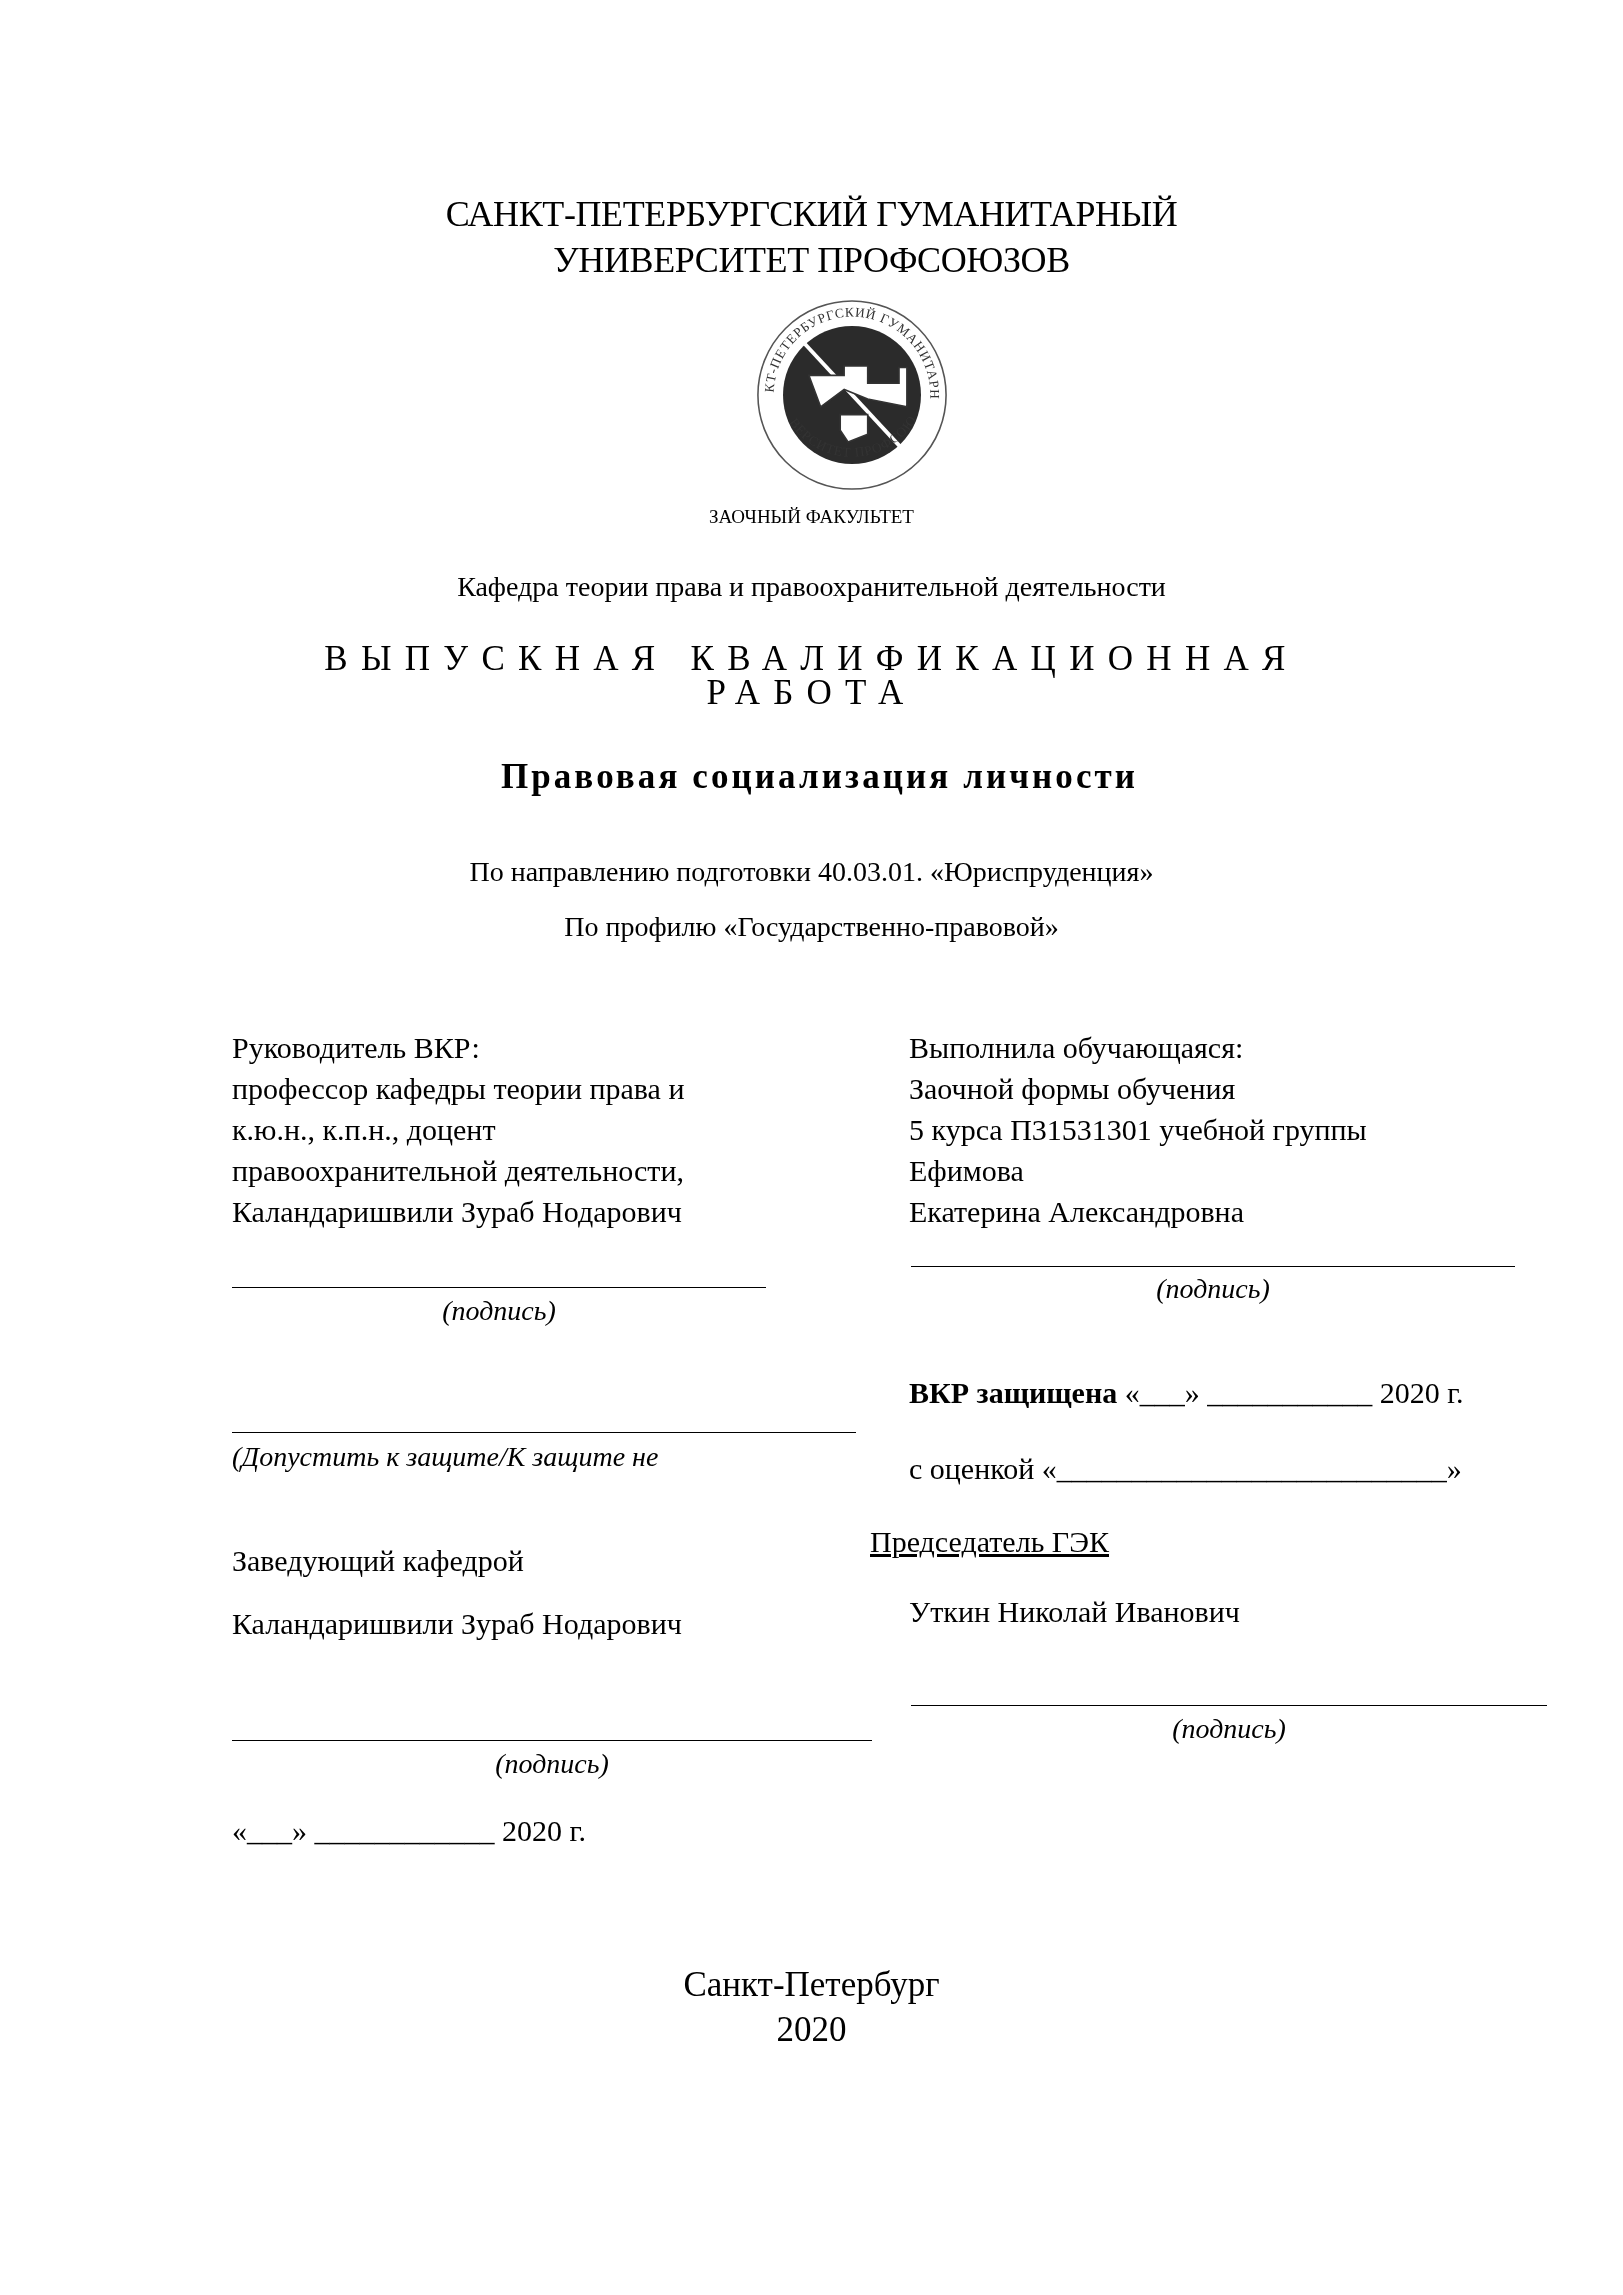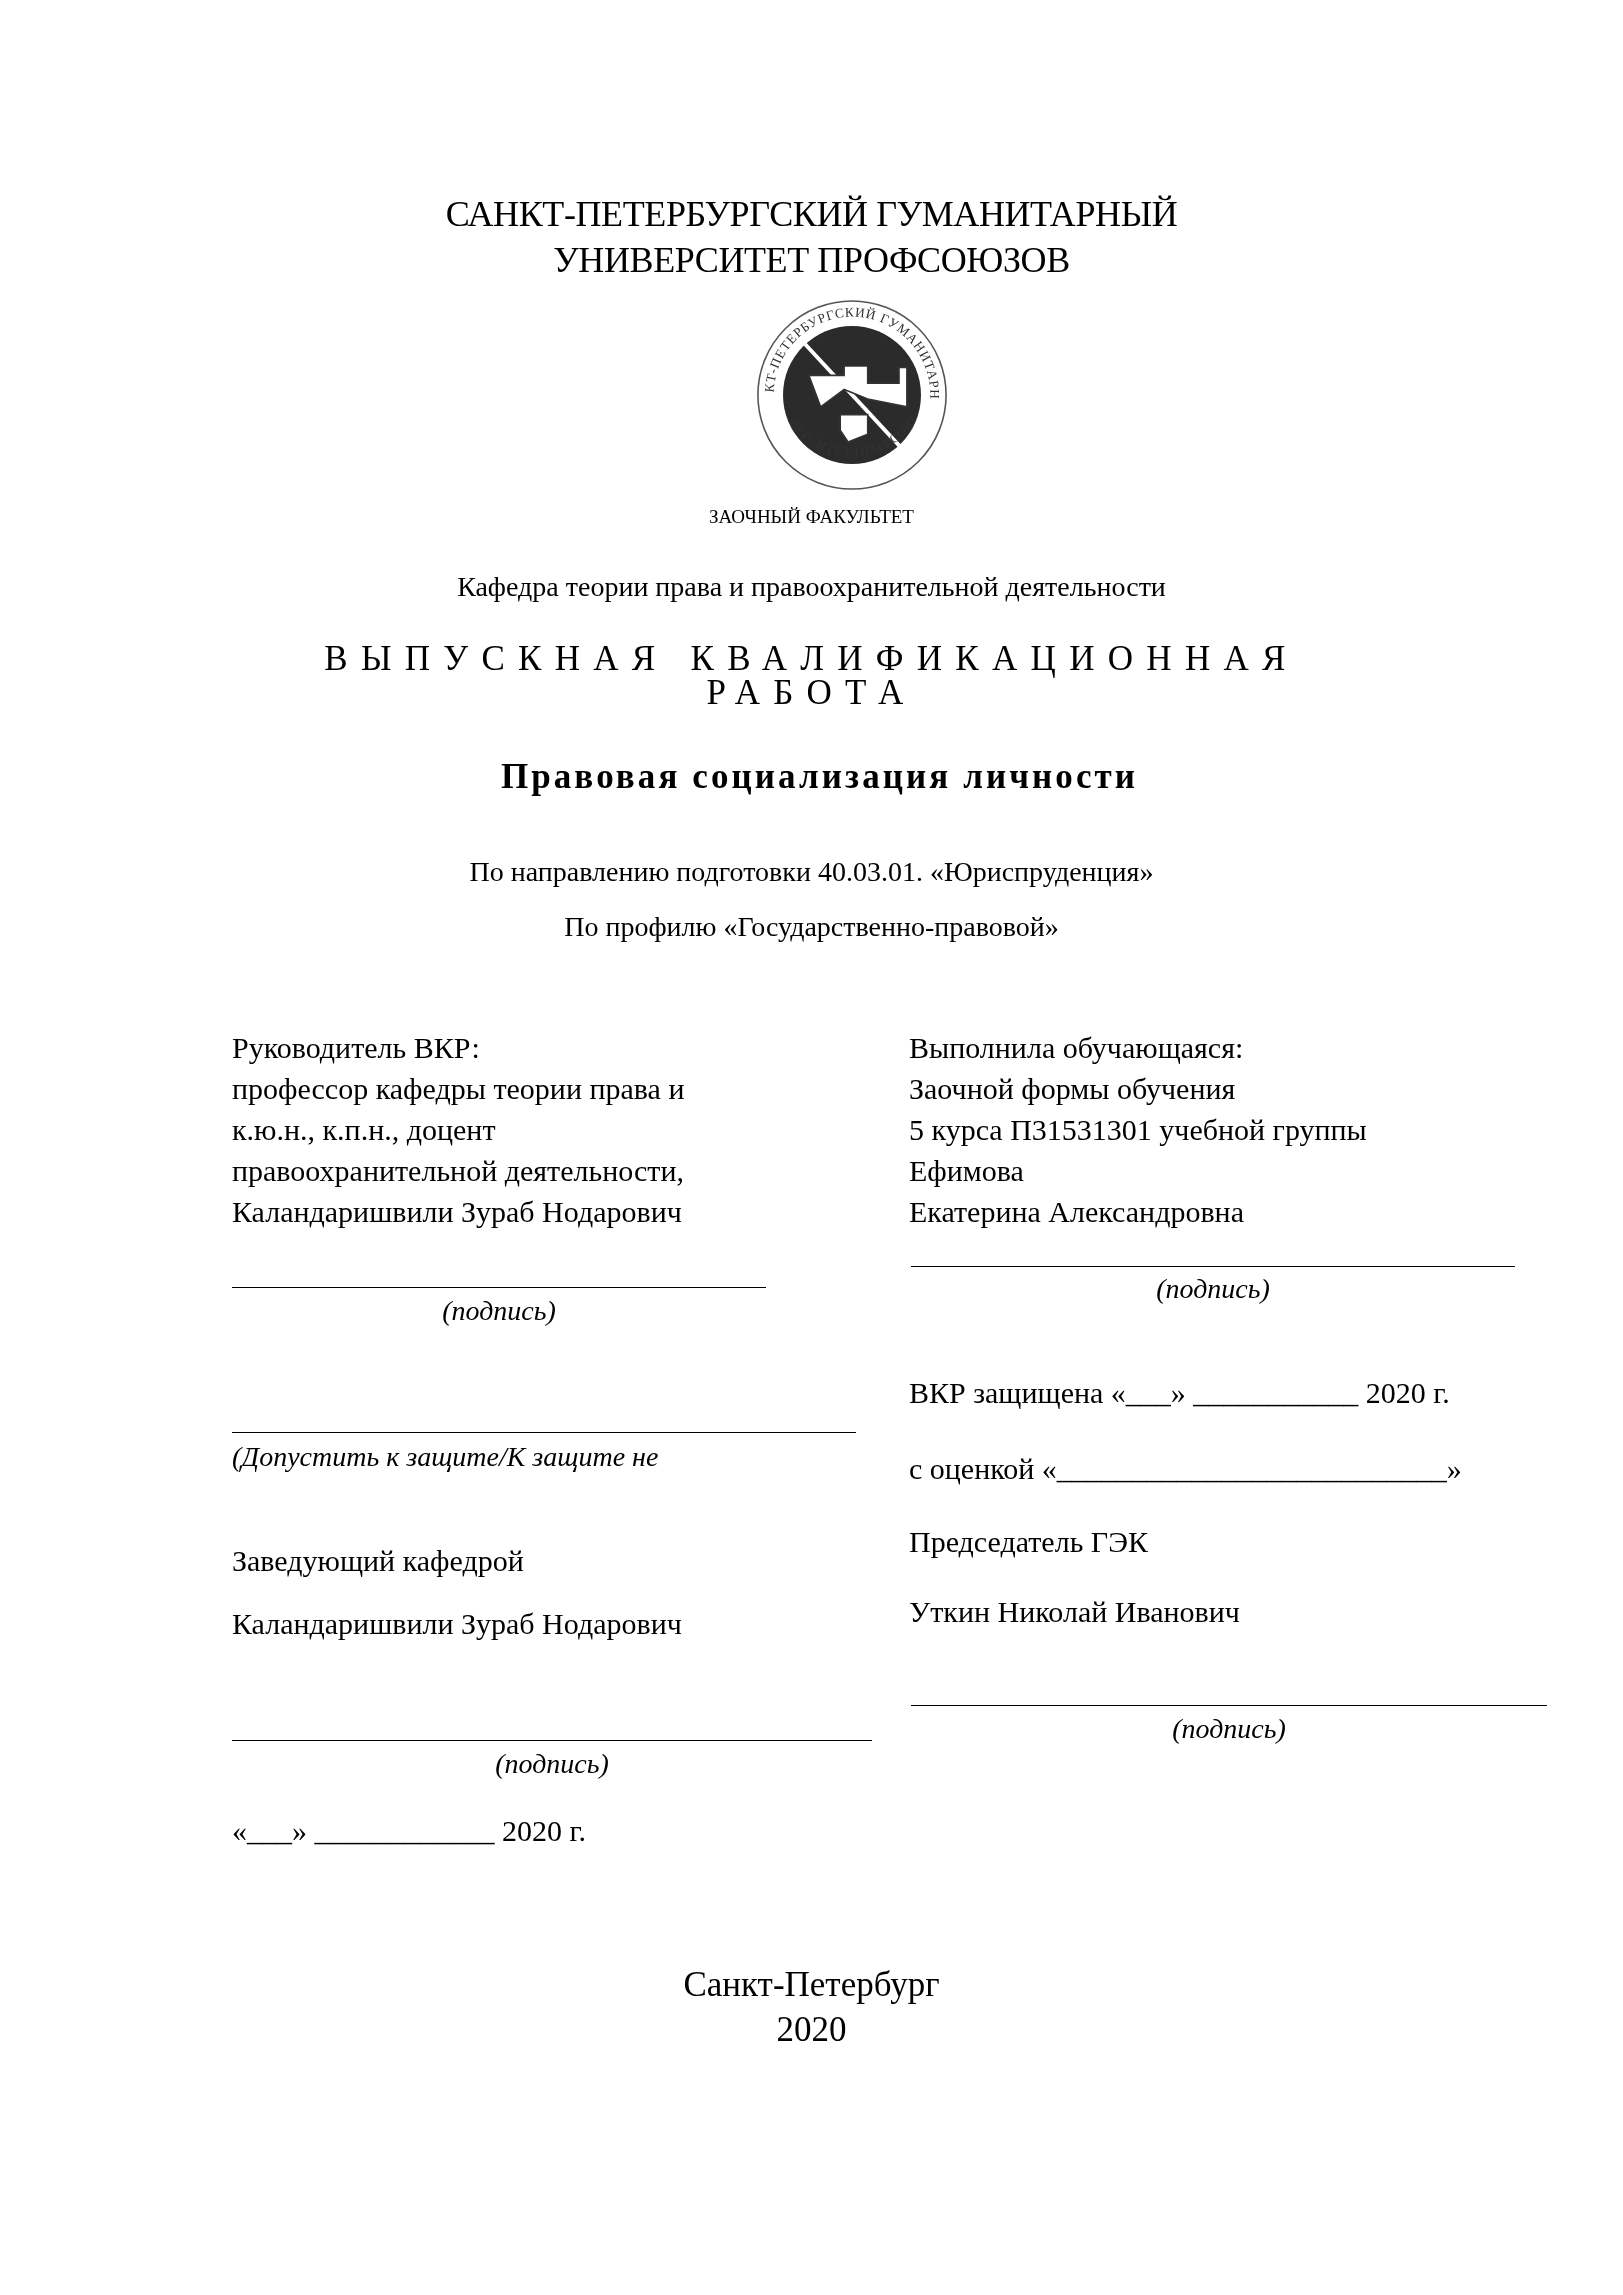--- a/index.html
+++ b/index.html
@@ -11,21 +11,21 @@
   .faculty { font-size: 19px; }
   .dept { font-size: 28px; }
   .vkr { font-size: 35px; letter-spacing: 13.3px; line-height: 38px; }
   .thesis-title { font-size: 35px; font-weight: bold; letter-spacing: 3.1px; }
   .direction { font-size: 28px; }
   .col { font-size: 30px; line-height: 41px; }
   .col div { white-space: nowrap; }
   .sig-line { border-bottom: 1.6px solid #000; height: 0; }
   .sig-caption { font-style: italic; font-size: 28px; text-align: center; }
   .italic { font-style: italic; }
-  .bold { font-weight: normal; margin-top: 25px; }
+  .bold { font-weight: bold; margin-top: 25px; }
   .city { font-size: 35px; line-height: 44px; }
 </style>
 </head>
 <body>
 
 <div class="abs center uni" style="top:192px;">САНКТ-ПЕТЕРБУРГСКИЙ ГУМАНИТАРНЫЙ</div>
 <div class="abs center uni" style="top:238px;">УНИВЕРСИТЕТ ПРОФСОЮЗОВ</div>
 
 <div class="abs" style="left:750px; top:297px; width:204px; height:196px;">
   <svg width="204" height="196" viewBox="0 0 260 250">
@@ -92,20 +92,20 @@
 </div>
 
 <div class="abs col" style="left:909px; top:1372px;">
   <span class="bold">ВКР защищена</span>
   <span>«___» ___________</span>
   <span>2020 г.</span>
 </div>
 <div class="abs col" style="left:909px; top:1448px;">
   <span>с оценкой «</span><span>__________________________</span><span>»</span>
 </div>
-<div class="abs col" style="left:909px; top:1521px;">Председатель ГЭК</div>
+<div class="abs col" style="left:870px; top:1521px;text-decoration:underline;">Председатель ГЭК</div>
 <div class="abs col" style="left:909px; top:1591px;">Уткин Николай Иванович</div>
 <div class="abs sig-line" style="left:911px; top:1705px; width:636px;"></div>
 <div class="abs sig-caption" style="left:911px; top:1713px; width:636px;">(подпись)</div>
 
 <div class="abs center city" style="top:1963px;">Санкт-Петербург</div>
 <div class="abs center city" style="top:2008px;">2020</div>
 
 
 </body></html>

